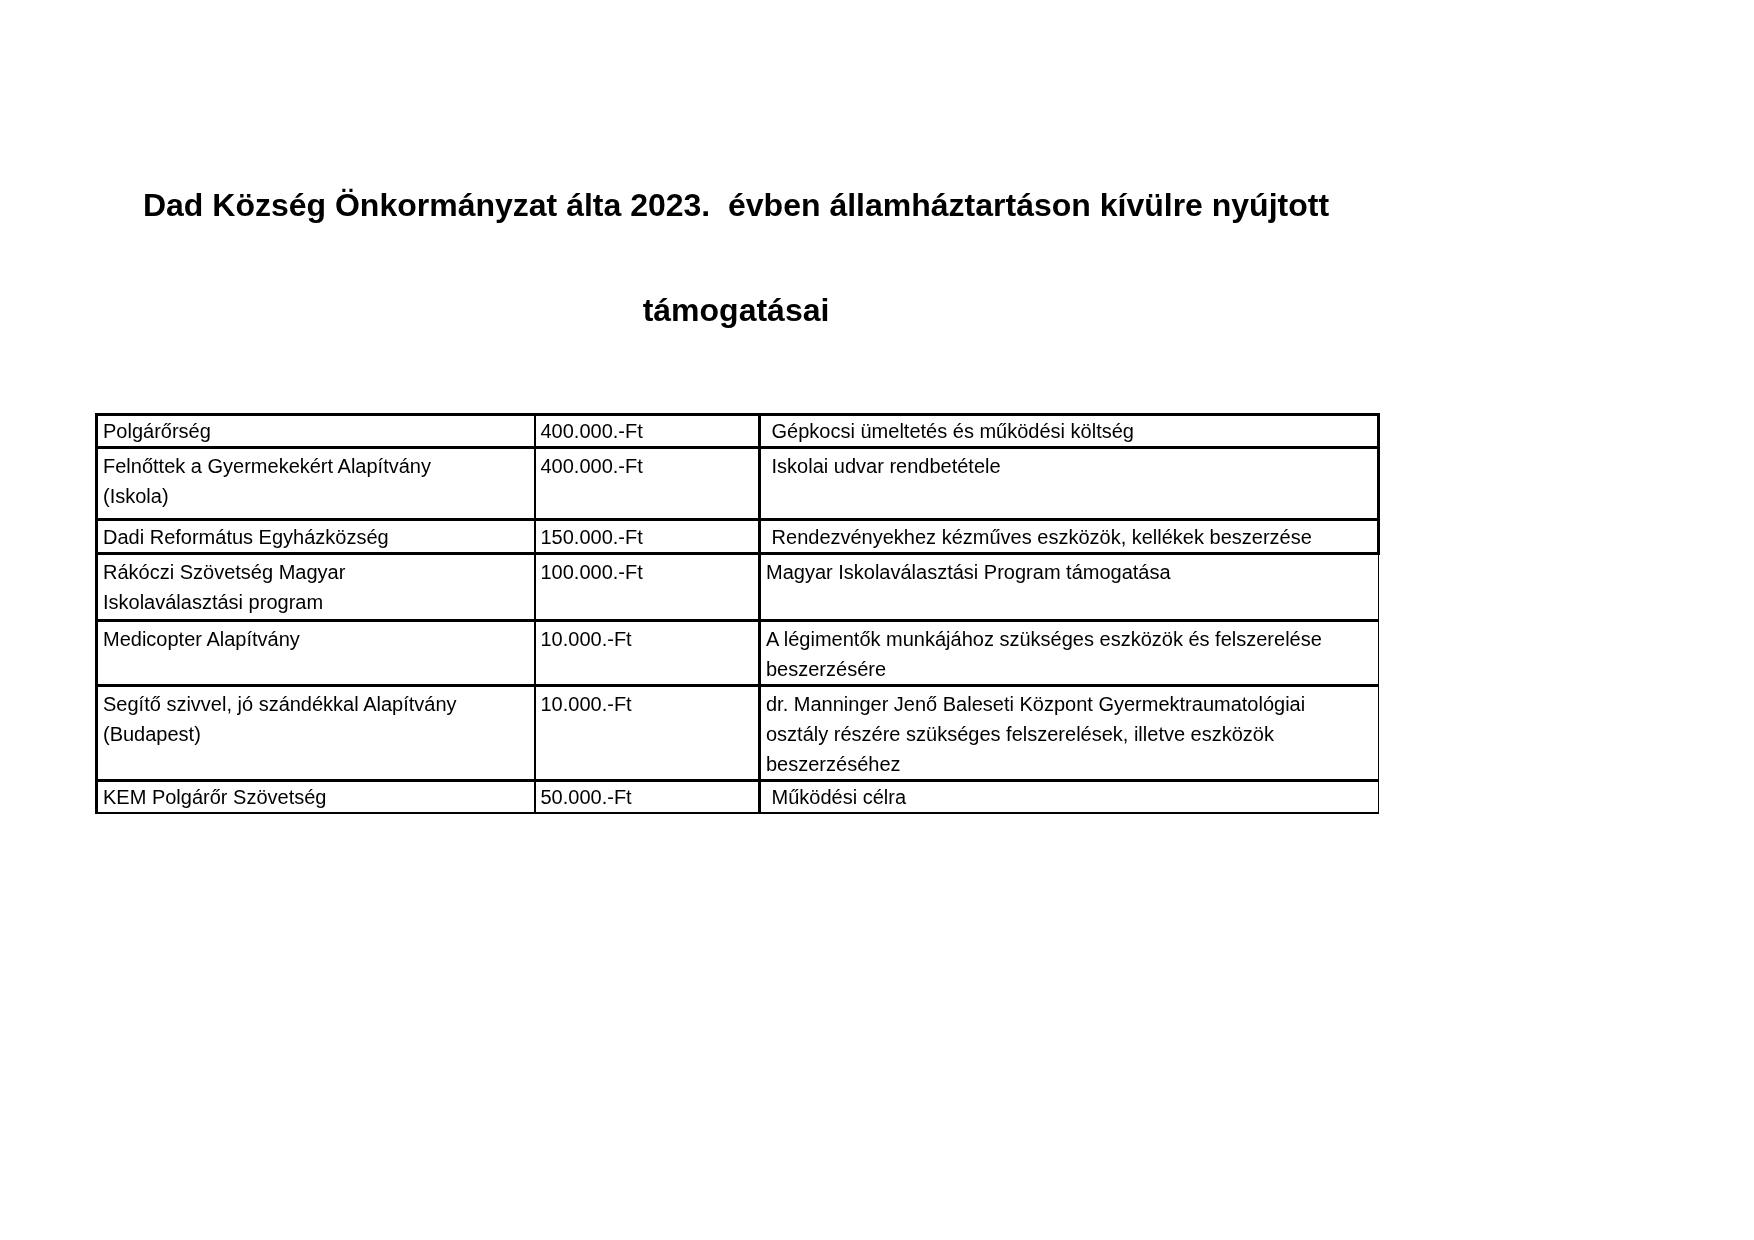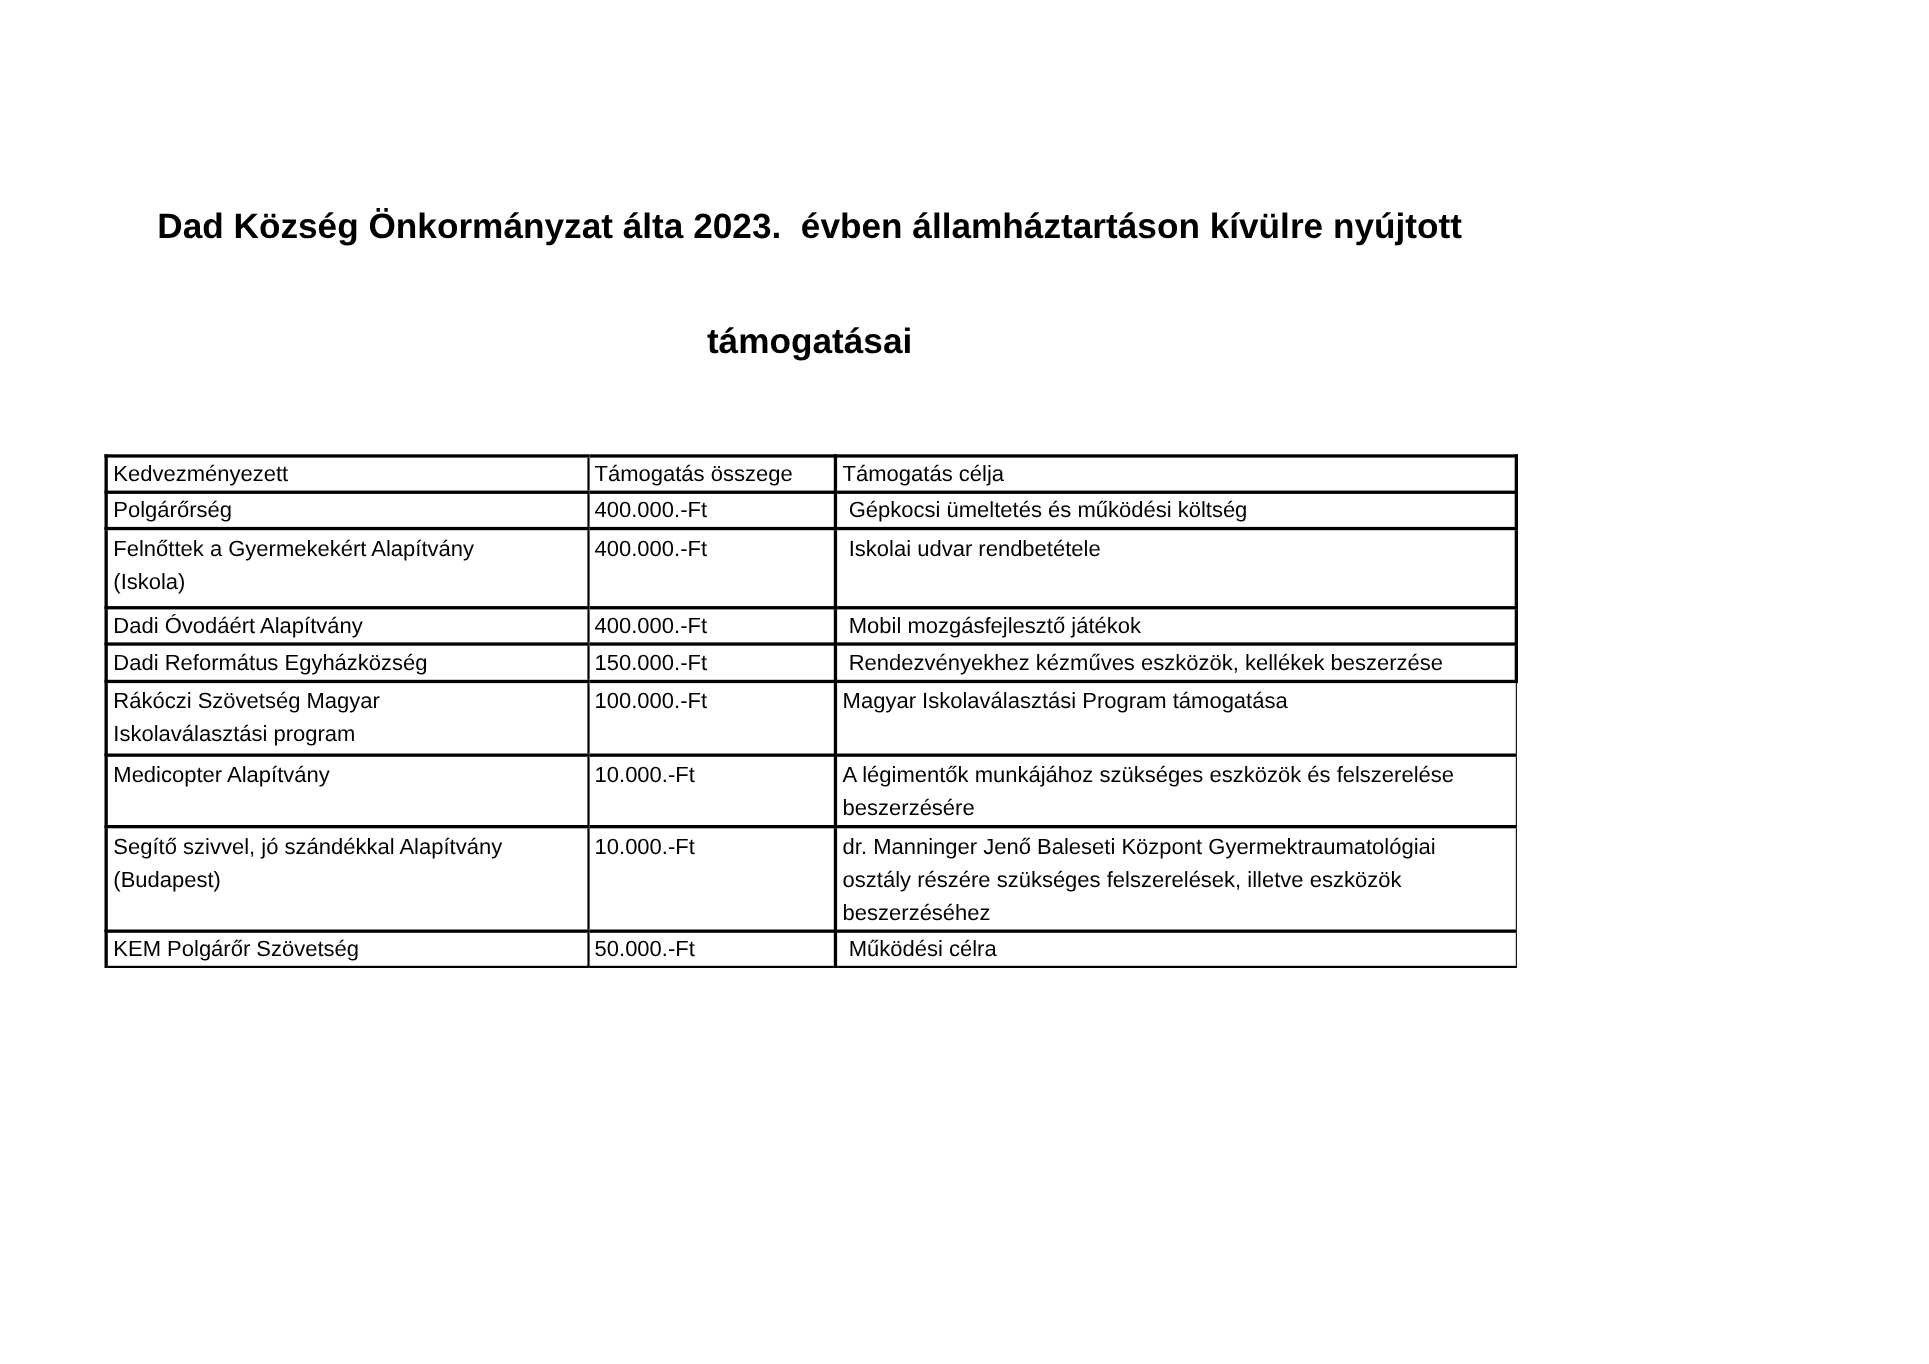--- a/index.html
+++ b/index.html
@@ -67,44 +67,34 @@
       <div>támogatásai</div>
     </div>
 
     <table class="grants">
       <colgroup>
           <col class="c1">
           <col class="c2">
           <col class="c3">
         </colgroup>
       <tbody>
-        <tr style="height:32px">
-          <th class="cell-name">Kedvezményezett</th>
-          <th class="cell-amount" style="text-align:left !important">Támogatás összege</th>
-          <th class="cell-purpose">Támogatás célja</th>
-        </tr>
 
         <tr style="height:32px">
           <td class="cell-name">Polgárőrség</td>
           <td class="cell-amount">400.000.-Ft</td>
           <td class="cell-purpose"> Gépkocsi ümeltetés és működési költség</td>
         </tr>
 
         <tr style="height:72px" class="top-align">
           <td class="cell-name">Felnőttek a Gyermekekért Alapítvány
 (Iskola)</td>
           <td class="cell-amount">400.000.-Ft</td>
           <td class="cell-purpose"> Iskolai udvar rendbetétele</td>
         </tr>
 
-        <tr style="height:28px">
-          <td class="cell-name">Dadi Óvodáért Alapítvány</td>
-          <td class="cell-amount">400.000.-Ft</td>
-          <td class="cell-purpose"> Mobil mozgásfejlesztő játékok</td>
-        </tr>
 
 
 
         <tr style="height:34px">
           <td class="cell-name">Dadi Református Egyházközség</td>
           <td class="cell-amount">150.000.-Ft</td>
           <td class="cell-purpose"> Rendezvényekhez kézműves eszközök, kellékek beszerzése</td>
         </tr>
 
         <tr style="height:67px" class="top-align thin-right">

